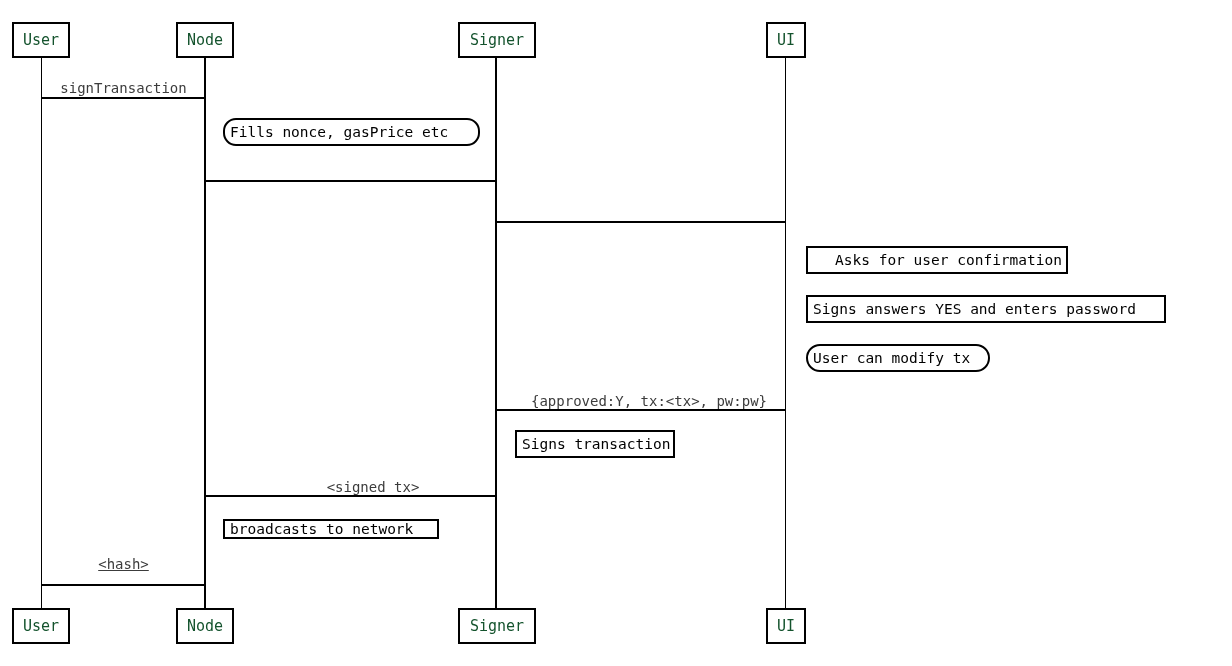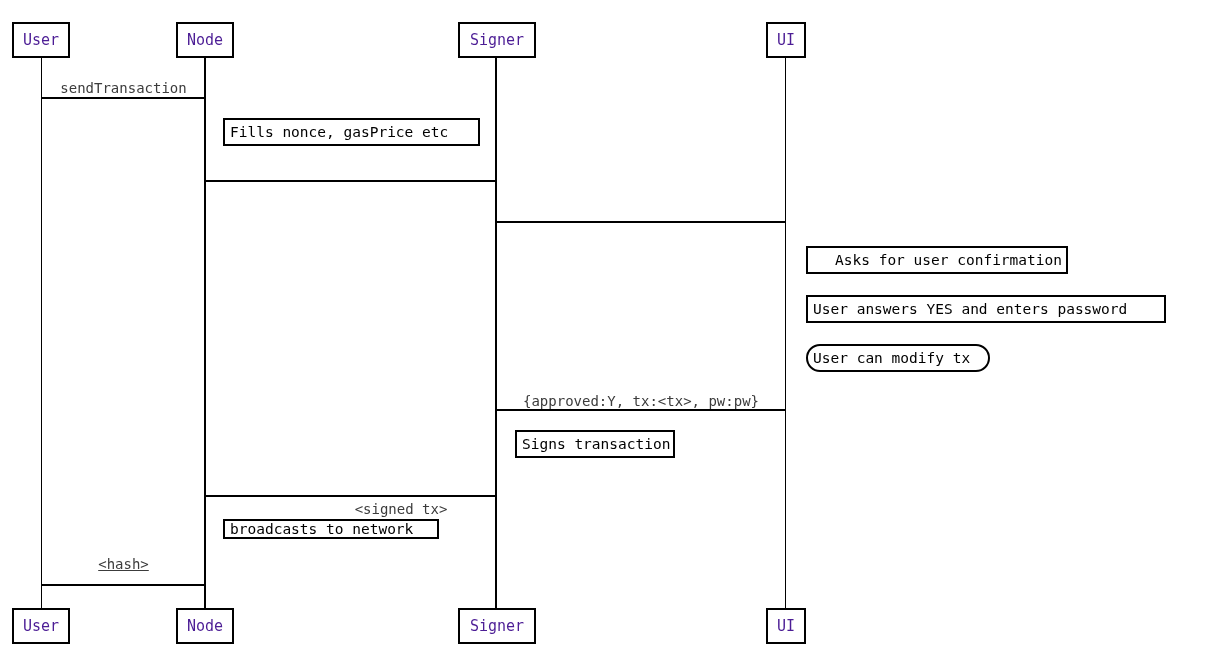--- a/index.html
+++ b/index.html
@@ -17,21 +17,21 @@
     background: #ffffff;
     overflow: hidden;
   }
 
   
   .participant {
     position: absolute;
     box-sizing: border-box;
     border: 2px solid #000000;
     background: #ffffff;
-    color: #4c1d95;
+    color: #14532d;
     font-size: 15px;
     line-height: 1;
     display: flex;
     align-items: center;
     justify-content: center;
     letter-spacing: 0px;
     z-index: 6;
   }
 
   
@@ -93,39 +93,39 @@
   <div class="participant" style="left:176px; top:22px; width:58px;  height:36px;">
     <span>Node</span>
   </div>
   <div class="participant" style="left:458px; top:22px; width:78px;  height:36px;">
     <span>Signer</span>
   </div>
   <div class="participant" style="left:766px; top:22px; width:40px;  height:36px;">
     <span>UI</span>
   </div>
 
-  <div class="msg-label" style="left:42px; top:80px; width:163px;">sendTransaction</div>
+  <div class="msg-label" style="left:42px; top:80px; width:163px;">signTransaction</div>
   <div class="msg-line" style="left:41px; top:97px; width:165px;"></div>
 
   <div class="msg-line" style="left:204px; top:180px; width:293px;"></div>
 
   <div class="msg-line" style="left:495px; top:221px; width:291px;"></div>
 
-  <div class="msg-label" style="left:497px; top:393px; width:288px;">{approved:Y, tx:&lt;tx&gt;, pw:pw}</div>
+  <div class="msg-label" style="left:497px; top:393px; width:288px;padding-left:8px;">{approved:Y, tx:&lt;tx&gt;, pw:pw}</div>
   <div class="msg-line" style="left:495px; top:409px; width:291px;"></div>
 
-  <div class="msg-label" style="left:206px; top:501px; width:334px;padding-left:28px;">&lt;signed tx&gt;</div>
+  <div class="msg-label" style="left:206px; top:479px; width:334px;">&lt;signed tx&gt;</div>
   <div class="msg-line" style="left:204px; top:495px; width:293px;"></div>
 
   <div class="msg-label" style="left:42px; top:556px; width:163px;text-decoration:underline;">&lt;hash&gt;</div>
   <div class="msg-line" style="left:41px; top:584px; width:165px;"></div>
 
-  <div class="note" style="left:223px; top:118px; width:257px; height:28px;">Fills nonce, gasPrice etc</div>
+  <div class="note" style="left:223px; top:118px; width:257px; height:28px;border-radius:13px;">Fills nonce, gasPrice etc</div>
   <div class="note" style="left:806px; top:246px; width:262px; height:28px;padding-left:27px;">Asks for user confirmation</div>
-  <div class="note" style="left:806px; top:295px; width:360px; height:28px;">User answers YES and enters password</div>
+  <div class="note" style="left:806px; top:295px; width:360px; height:28px;">Signs answers YES and enters password</div>
   <div class="note" style="left:806px; top:344px; width:184px; height:28px;border-radius:14px;">User can modify tx</div>
   <div class="note" style="left:515px; top:430px; width:160px; height:28px;">Signs transaction</div>
   <div class="note" style="left:223px; top:519px; width:216px; height:20px;">broadcasts to network</div>
 
   <div class="participant" style="left:12px;  top:608px; width:58px;  height:36px;">
     <span>User</span>
   </div>
   <div class="participant" style="left:176px; top:608px; width:58px;  height:36px;">
     <span>Node</span>
   </div>

